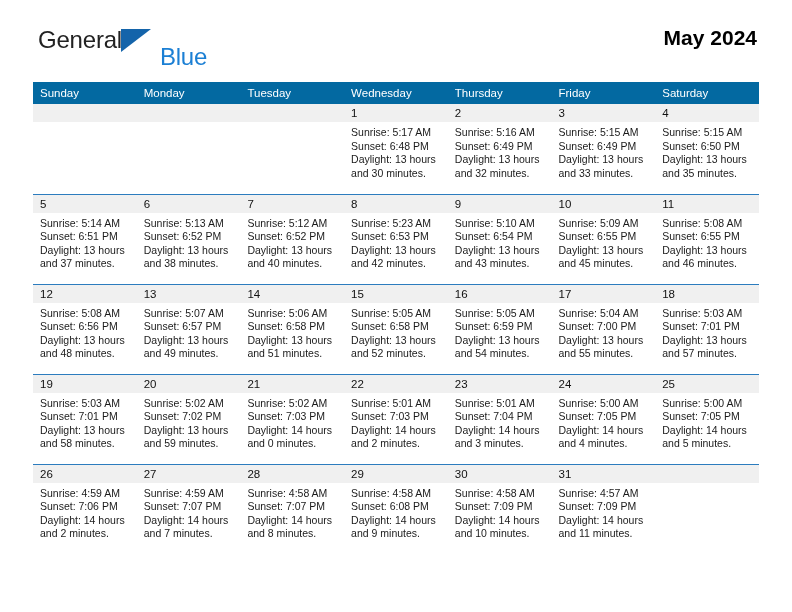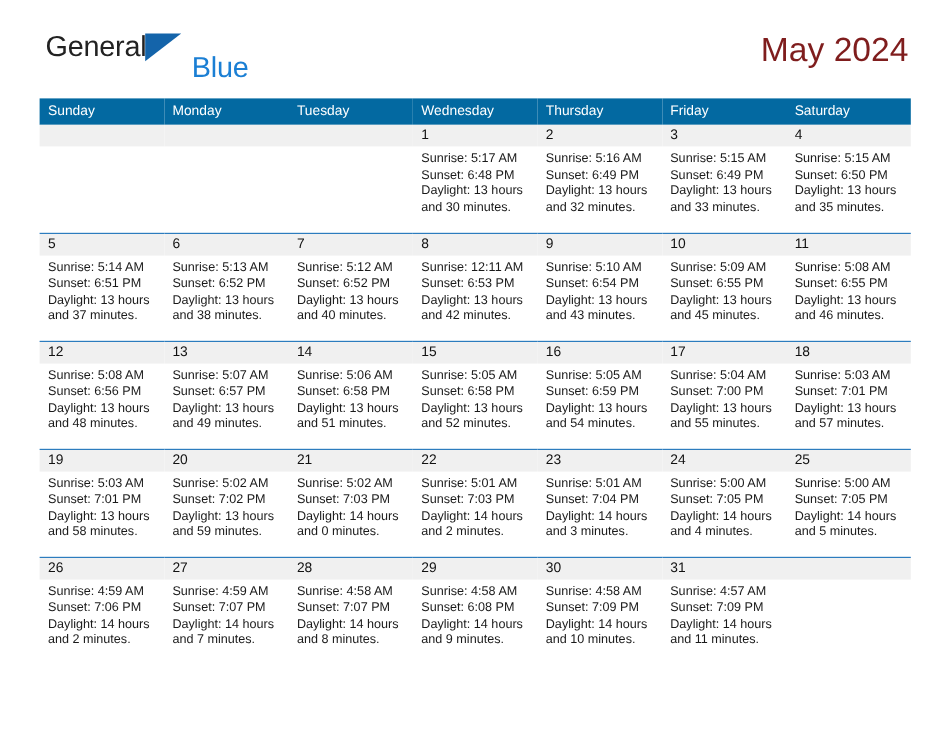--- a/index.html
+++ b/index.html
@@ -58,23 +58,23 @@
     margin-left: 61px;
     letter-spacing: -0.2px;
     text-align: center;
   }
 
   .title-block {
     text-align: right;
     padding-right: 2px;
   }
   .cal-title {
-    font-size: 28px;
-    font-weight: normal;
-    color: #7f1d1d;
+    font-size: 21px;
+    font-weight: bold;
+    color: #000000;
     line-height: 1.15;
   }
   .cal-subtitle {
     font-size: 14.5px;
     color: #1a1a1a;
     margin-top: 9px;
     line-height: 1.2;
   }
 
   
@@ -224,21 +224,21 @@
             <div class="details">
               <div>Sunrise: 5:12 AM</div>
               <div>Sunset: 6:52 PM</div>
               <div>Daylight: 13 hours</div>
               <div>and 40 minutes.</div>
             </div>
           </td>
           <td>
             <span class="daynum">8</span>
             <div class="details">
-              <div>Sunrise: 12:11 AM</div>
+              <div>Sunrise: 5:23 AM</div>
               <div>Sunset: 6:53 PM</div>
               <div>Daylight: 13 hours</div>
               <div>and 42 minutes.</div>
             </div>
           </td>
           <td>
             <span class="daynum">9</span>
             <div class="details">
               <div>Sunrise: 5:10 AM</div>
               <div>Sunset: 6:54 PM</div>

